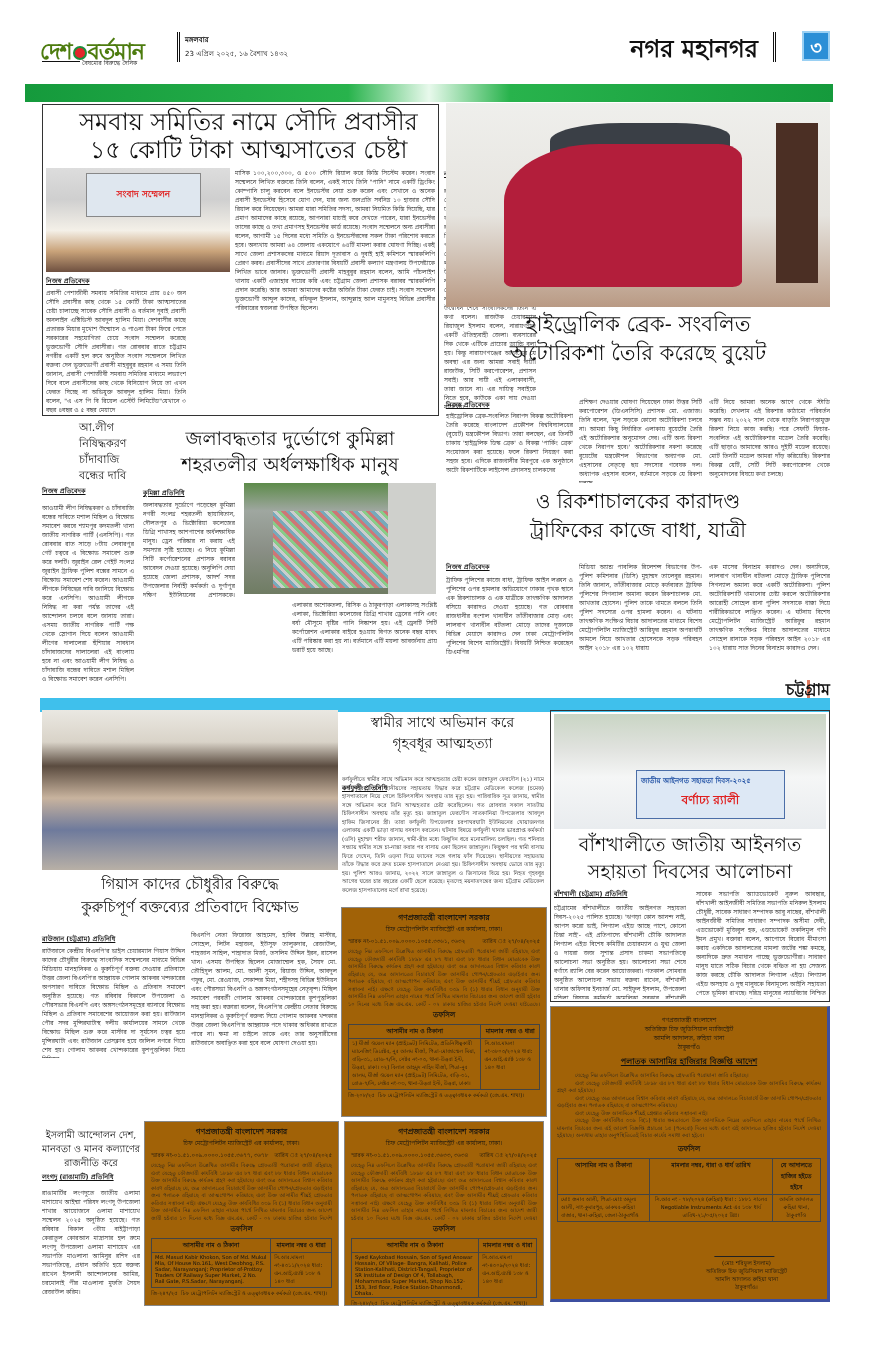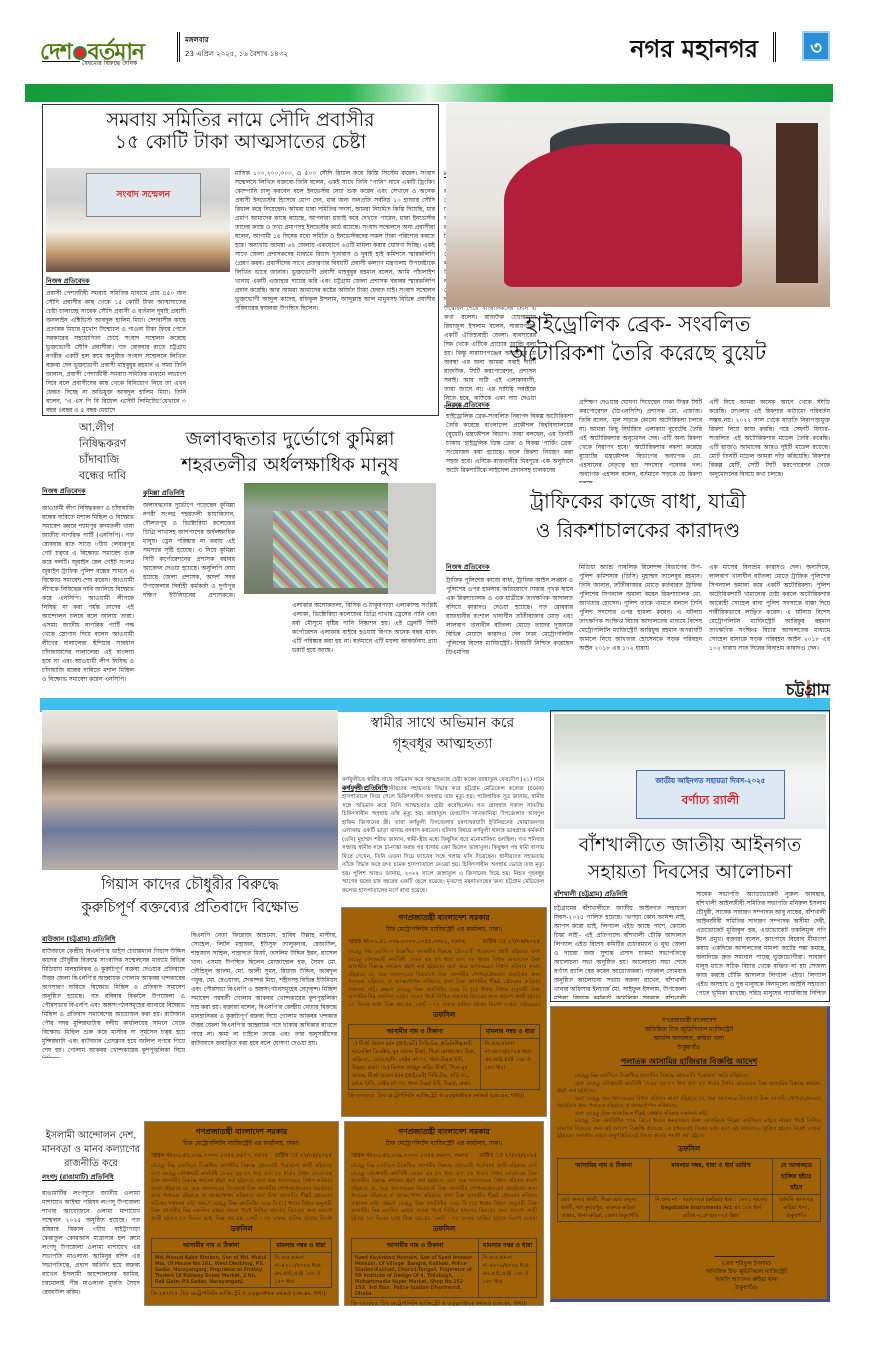--- a/index.html
+++ b/index.html
@@ -30,21 +30,21 @@
 .ph-rick{background:linear-gradient(180deg,#efefec 0%,#e6e4df 55%,#b99a84 100%)}
 .ph-rick .body{position:absolute;left:15%;top:20%;width:62%;height:70%;background:#b31e3b;border-radius:40% 10% 4% 4%}
 .ph-rick .roof{position:absolute;left:27%;top:10%;width:47%;height:22%;background:#3a3f46;border-radius:40% 30% 0 0}
 .ph-rick .door{position:absolute;right:3%;top:10%;width:11%;height:78%;background:#4b2f24}
 .ph-drain{background:linear-gradient(180deg,#5d8b4a 0%,#9fa7a0 25%,#8a8f86 60%,#6f7c63 100%)}
 .ph-drain .trash{position:absolute;left:15%;top:25%;width:60%;height:70%;background:repeating-linear-gradient(45deg,#c77 0 3px,#7ab 3px 6px,#ccc 6px 9px,#8c8 9px 12px)}
 .ph-drain .wall{position:absolute;right:0;top:0;width:25%;height:100%;background:#cfd0cc}
 .ph-crowd{background:linear-gradient(180deg,#eae8e2 0%,#d9d3c8 20%,#5a4b3f 35%,#c8b39e 55%,#6e7a9c 75%,#b8b0a6 100%)}
 .ph-rally{background:linear-gradient(180deg,#c9d5c4 0%,#e0e2de 30%,#f5f6f6 55%,#e9ecef 100%)}
 .ph-rally .banner{position:absolute;left:30%;top:49%;width:55%;height:42%;background:#dde8f5;border:1px solid #4b6ea8}
-.ph-rally .banner .t1{position:absolute;left:3%;top:8%;width:94%;font-size:7px;color:#1d4ea3;font-weight:bold;text-align:center}
+.ph-rally .banner .t1{position:absolute;left:3%;top:8%;width:94%;font-size:7px;color:#1d4ea3;font-weight:bold;text-align:left}
 .ph-rally .banner .t2{position:absolute;left:0;top:42%;width:100%;font-size:12px;color:#e02020;font-weight:bold;text-align:center}
 .notice{border:1px solid #888;background:#a16207}
 .notice .h1{font-size:7.5px;font-weight:bold;text-align:center}
 .notice .h2{font-size:6px;text-align:center}
 .notice .ref{font-size:5.5px;display:flex;justify-content:space-between;padding:0 6px}
 .notice .p{font-size:5.2px;line-height:7.5px;text-align:justify;padding:0 6px;color:#222}
 .notice .th{font-size:7px;font-weight:bold;text-align:center}
 .notice table{border-collapse:collapse;margin:0 6px;width:calc(100% - 12px)}
 .notice td,.notice th{border:1px solid #444;font-size:5.2px;padding:1px 3px;vertical-align:top;text-align:left}
 .notice th{font-size:6px;text-align:center}
@@ -62,21 +62,21 @@
   <div class="abs vsep"></div>
   <div class="abs day">মঙ্গলবার</div>
   <div class="abs date">23 এপ্রিল ২০২৫, ১৬ বৈশাখ ১৪৩২</div>
   <div class="abs section-title">নগর মহানগর</div>
   <div class="abs vsep2"></div>
   <div class="abs pagenum">৩</div>
 </div>
 <div class="abs greenbar"></div>
 
 <div class="abs box" style="left:42px;top:104px;width:397px;height:312px;">
-  <div class="abs hl" style="left:0;top:4px;width:395px;font-size:19px;">
+  <div class="abs hl" style="left:8px;top:4px;width:395px;font-size:24px;">
     <div>সমবায় সমিতির নামে সৌদি প্রবাসীর</div>
     <div>১৫ কোটি  টাকা আত্মসাতের চেষ্টা</div>
   </div>
   <div class="abs photo ph-conf" style="left:3px;top:63px;width:184px;height:104px;">
     <div class="banner">
         <span>সংবাদ সম্মেলন</span>
       </div>
   </div>
   <div class="abs byline" style="left:3px;top:171px;">নিজস্ব প্রতিবেদক</div>
   <div class="abs txt" style="left:3px;top:183px;width:140px;height:128px;">প্রবাসী পেশাজীবী সমবায় সমিতির মাধ্যমে প্রায় ৪৫০ জন সৌদি প্রবাসীর কাছ থেকে ১৫ কোটি টাকা আত্মসাতের চেষ্টা চালাচ্ছে সাবেক সৌদি প্রবাসী ও বর্তমান দুবাই প্রবাসী অনলাইন এক্টিভিস্ট আবদুল হালিম মিয়া। দেশবাসীর কাছে প্রতারক মিয়ার মুখোশ উন্মোচন ও পাওনা টাকা ফিরে পেতে সরকারের সহযোগিতা চেয়ে সংবাদ সম্মেলন করেছে ভুক্তভোগী সৌদি প্রবাসীরা। গত রোববার রাতে চট্টগ্রাম নগরীর একটি হল রুমে অনুষ্ঠিত সংবাদ সম্মেলনে লিখিত বক্তব্য দেন ভুক্তভোগী প্রবাসী মাহবুবুর রহমান এ সময় তিনি জানান, প্রবাসী পেশাজীবী সমবায় সমিতির মাধ্যমে লভ্যাংশ দিবে বলে প্রবাসীদের কাছ থেকে বিনিয়োগ নিয়ে তা এখন ফেরত দিচ্ছে না অভিযুক্ত আবদুল হালিম মিয়া। তিনি বলেন, "এ এস পি বি রিয়েল এস্টেট লিমিটেড"যেখানে ৩ বছর ৪বছর ও ৫ বছর মেয়াদে</div>
@@ -124,22 +124,22 @@
 <div class="abs byline" style="left:143px;top:488px;">কুমিল্লা প্রতিনিধি</div>
 <div class="abs txt" style="left:143px;top:500px;width:92px;height:99px;">জলাবদ্ধতার দুর্ভোগে পড়েছেন কুমিল্লা নগরী সংলগ্ন শহরতলী ছায়াবিতান, দৌলতপুর ও ভিক্টোরিয়া কলেজের ডিগ্রি শাখাসহ আশপাশের অর্ধলক্ষাধিক মানুষ। ড্রেন পরিষ্কার না করায় এই সমস্যার সৃষ্টি হয়েছে। এ নিয়ে কুমিল্লা সিটি কর্পোরেশনের প্রশাসক বরাবর আবেদন দেওয়া হয়েছে। অনুলিপি দেয়া হয়েছে জেলা প্রশাসক, আদর্শ সদর উপজেলার নির্বাহী কর্মকর্তা ও দুর্গাপুর দক্ষিণ ইউনিয়নের প্রশাসককে। দৌলতপুর ও ছায়াবিতান এলাকাবাসীর পক্ষে মোহাম্মদ শহিদুল ইসলাম, হেলাল উদ্দিন বশির, মেহেদী চৌধুরী এবং মো. রিপন হোসেন প্রমুখ এই আবেদন দেন। স্থানীয় সূত্র জানায়, কুমিল্লা শহরতলীর দৌলতপুর, ছায়াবিতান ও ধর্মপুর এলাকা দিয়ে প্রবাহমান ড্রেন দিয়ে কুমিল্লা সিটি কর্পোরেশন</div>
 <div class="abs photo ph-drain" style="left:244px;top:483px;width:192px;height:111px;">
   <div class="trash"></div>
   <div class="wall"></div>
 </div>
 
 <div class="abs txt" style="left:292px;top:600px;width:145px;height:55px;">এলাকার অশোকতলা, রিসিক ও ঠাকুরপাড়া এলাকাসহ সংশ্লিষ্ট এলাকা, ভিক্টোরিয়া কলেজের ডিগ্রি শাখার ড্রেনের পানি এবং বর্ষা মৌসুমে বৃষ্টির পানি নিষ্কাশন হয়। এই ড্রেনটি সিটি কর্পোরেশন এলাকার বাইরে হওয়ায় বিগত অনেক বছর যাবৎ এটি পরিষ্কার করা হয় না। বর্তমানে এটি ময়লা আবর্জনায় প্রায় ভরাট হয়ে আছে।</div>
 
 <div class="abs hl" style="left:446px;top:487px;width:384px;font-size:20px;line-height:29px;">
+  <div>ও রিকশাচালকের কারাদণ্ড</div>
   <div>ট্রাফিকের কাজে বাধা, যাত্রী</div>
-  <div>ও রিকশাচালকের কারাদণ্ড</div>
 </div>
 <div class="abs byline" style="left:446px;top:562px;">নিজস্ব প্রতিবেদক</div>
 <div class="abs txt" style="left:446px;top:575px;width:127px;height:80px;">ট্রাফিক পুলিশের কাজে বাধা, ট্রাফিক আইন লঙ্ঘন ও পুলিশের ওপর হামলার অভিযোগে ঢাকার পৃথক স্থানে এক রিকশাচালক ও এক যাত্রীকে তাৎক্ষণিক আদালত বসিয়ে কারাদণ্ড দেওয়া হয়েছে। গত রোববার রাজধানীর বংশাল থানাধীন তাঁতীবাজার মোড় এবং লালবাগ থানাধীন বটতলা মোড়ে তাদের দুজনকে বিভিন্ন মেয়াদে কারাদণ্ড দেন ঢাকা মেট্রোপলিটন পুলিশের বিশেষ ম্যাজিস্ট্রেট। বিষয়টি নিশ্চিত করেছেন ডিএমপির</div>
 <div class="abs txt" style="left:579px;top:562px;width:123px;height:93px;">মিডিয়া অ্যান্ড পাবলিক রিলেশন্স বিভাগের উপ-পুলিশ কমিশনার (ডিসি) মুহাম্মদ তালেবুর রহমান। তিনি জানান, তাঁতীবাজার মোড়ে কর্তব্যরত ট্রাফিক পুলিশের সিগন্যাল অমান্য করেন রিকশাচালক মো. আখতার হোসেন। পুলিশ তাকে থামতে বললে তিনি পুলিশ সদস্যের ওপর হামলা করেন। এ ঘটনায় তাৎক্ষণিক সংক্ষিপ্ত বিচার আদালতের মাধ্যমে বিশেষ মেট্রোপলিটন ম্যাজিস্ট্রেট আরিফুর রহমান অপরাধটি আমলে নিয়ে আখতার হোসেনকে সড়ক পরিবহন আইন ২০১৮ এর ১০২ ধারায়</div>
 <div class="abs txt" style="left:709px;top:562px;width:121px;height:93px;">এক মাসের বিনাশ্রম কারাদণ্ড দেন। অন্যদিকে, লালবাগ থানাধীন বটতলা মোড়ে ট্রাফিক পুলিশের সিগন্যাল অমান্য করে একটি অটোরিকশা। পুলিশ অটোরিকশাটি থামানোর চেষ্টা করলে অটোরিকশার আরোহী সোহেল রানা পুলিশ সদস্যকে ধাক্কা দিয়ে শারীরিকভাবে লাঞ্ছিত করেন। এ ঘটনায় বিশেষ মেট্রোপলিটন ম্যাজিস্ট্রেট আরিফুর রহমান তাৎক্ষণিক সংক্ষিপ্ত বিচার আদালতের মাধ্যমে সোহেল রানাকে সড়ক পরিবহন আইন ২০১৮ এর ১০২ ধারায় সাত দিনের বিনাশ্রম কারাদণ্ড দেন।</div>
 
 <div class="abs ctg-bar"></div>
 <div class="abs ctg-label">চট্টগ্রাম</div>
 <div class="abs bluebar"></div>
 

